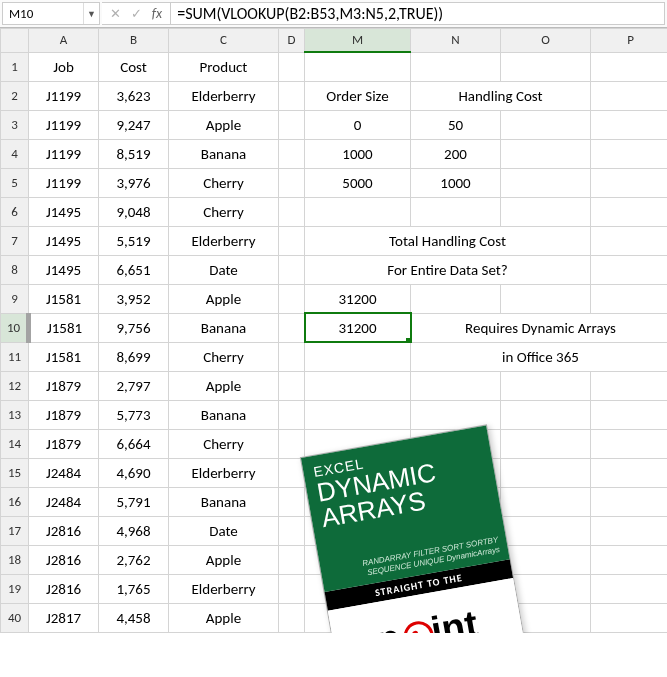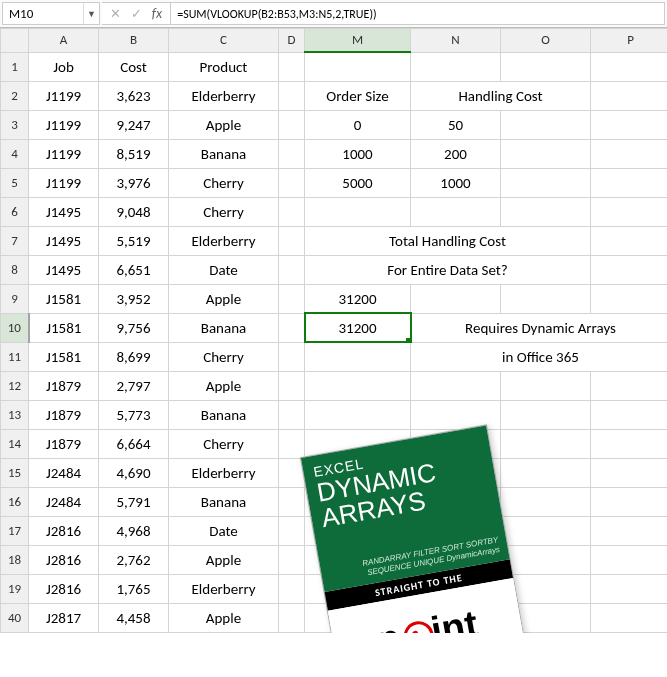--- a/index.html
+++ b/index.html
@@ -59,21 +59,21 @@
     font-size: 14px;
     color: #666;
   }
   .formula-input {
     flex: 1;
     border: 1px solid #ccc;
     border-left: none;
     margin: 2px 2px 2px 0;
     padding: 0 6px;
     line-height: 22px;
-    font-size: 12px;
+    font-size: 16px;
     background: #fff;
   }
   .sheet {
     position: relative;
   }
   table.grid {
     border-collapse: collapse;
     table-layout: fixed;
     width: 667px;
   }
@@ -120,21 +120,21 @@
   }
   table.grid td.sel::after {
     content: "";
     position: absolute;
     right: -2px; bottom: -2px;
     width: 6px; height: 6px;
     background: #0f7b0f;
   }
   table.grid th.rowhdr-sel {
     background: #d8e6d8;
-    border-right: 2px solid #a3a3a3;
+    border-right: 5px solid #a3a3a3;
   }
   .book-wrap {
     position: absolute;
     left: 320px;
     top: 410px;
     width: 200px;
     height: 250px;
     transform: rotate(-10deg);
     pointer-events: none;
   }

